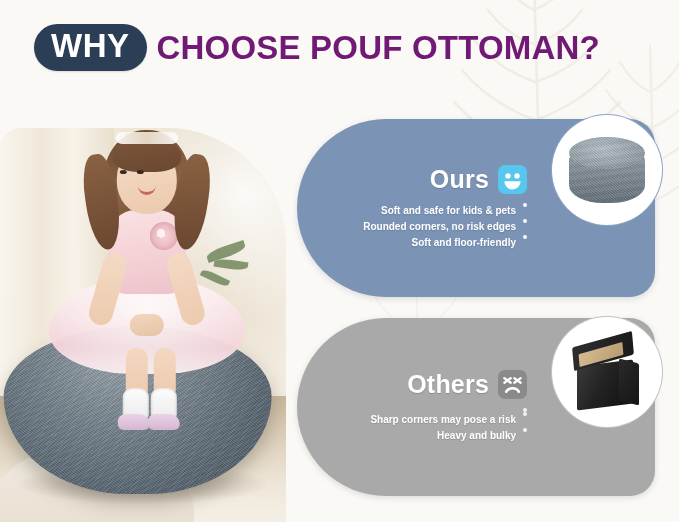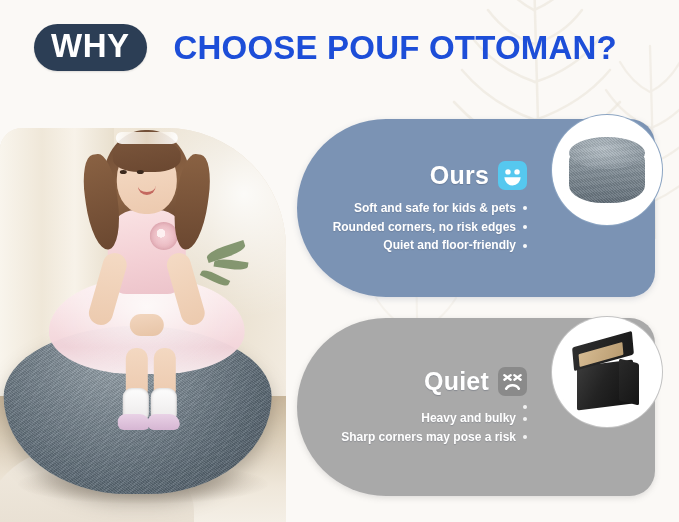--- a/index.html
+++ b/index.html
@@ -45,25 +45,25 @@
     font-size: 33px;
     font-weight: bold;
     letter-spacing: 0.5px;
     padding: 4px 17px 6px 17px;
     border-radius: 26px;
     line-height: 1.12;
     display: inline-block;
     box-shadow: 0 1px 2px rgba(0,0,0,0.12);
   }
   #header-title {
-    color: #1d4ed8;
+    color: #701a75;
     font-size: 33px;
     font-weight: bold;
     letter-spacing: 0.2px;
-    margin-left: 27px;
+    margin-left: 10px;
     white-space: nowrap;
     text-align: center;
   }
 
   
   #photo-frame {
     position: absolute;
     left: 0; top: 128px;
     width: 286px; height: 394px;
     z-index: 3;
@@ -282,25 +282,24 @@
     width: 29px; height: 29px;
     border-radius: 7px;
     display: block;
   }
   .face-icon.smile { background: #56c8ef; }
   .face-icon.frown { background: #8a8a8a; }
 
   .panel-list { list-style: none; }
   .panel-list li {
     display: flex;
-    align-items: center;
     justify-content: flex-end;
     gap: 7px;
     color: #ffffff;
-    font-size: 12px;
+    font-size: 10px;
     font-weight: bold;
     line-height: 1.58;
     text-shadow: 0 1px 1px rgba(70,80,100,0.25);
     white-space: nowrap;
   }
   .bullet {
     width: 4px; height: 4px;
     border-radius: 50%;
     background: #ffffff;
     flex: 0 0 auto;
@@ -488,56 +487,56 @@
     <ul class="panel-list">
       <li>
         <span>Soft and safe for kids &amp; pets</span>
         <span class="bullet"></span>
       </li>
       <li>
         <span>Rounded corners, no risk edges</span>
         <span class="bullet"></span>
       </li>
       <li>
-        <span>Quiet and floor-friendly</span>
+        <span>Soft and floor-friendly</span>
         <span class="bullet"></span>
       </li>
     </ul>
   </div>
 
   <div id="thumb-ours" class="thumb">
     <div class="pouf-mini">
       <div class="body"></div>
       <div class="top"></div>
     </div>
   </div>
 
   <div id="panel-others" class="panel">
     <div class="panel-head">
-      <span class="panel-title">Quiet</span>
+      <span class="panel-title">Others</span>
       <svg class="face-icon frown" viewBox="0 0 32 32">
         <g stroke="#ffffff" stroke-width="2.6" stroke-linecap="round">
           <path d="M7 9 L14 14"></path>
             <path d="M14 9 L7 14"></path>
           <path d="M18 9 L25 14"></path>
             <path d="M25 9 L18 14"></path>
         </g>
         <path d="M9 24 C12 19 20 19 23 24" stroke="#ffffff" stroke-width="2.8" fill="none" stroke-linecap="round"></path>
       </svg>
     </div>
     <ul class="panel-list">
       <li>
         <span class="bullet"></span>
       </li>
       <li>
-        <span>Heavy and bulky</span>
+        <span>Sharp corners may pose a risk</span>
         <span class="bullet"></span>
       </li>
       <li>
-        <span>Sharp corners may pose a risk</span>
+        <span>Heavy and bulky</span>
         <span class="bullet"></span>
       </li>
     </ul>
   </div>
 
   <div id="thumb-others" class="thumb">
     <div class="box-mini">
       <div class="base"></div>
       <div class="base-side"></div>
       <div class="lid"></div>

